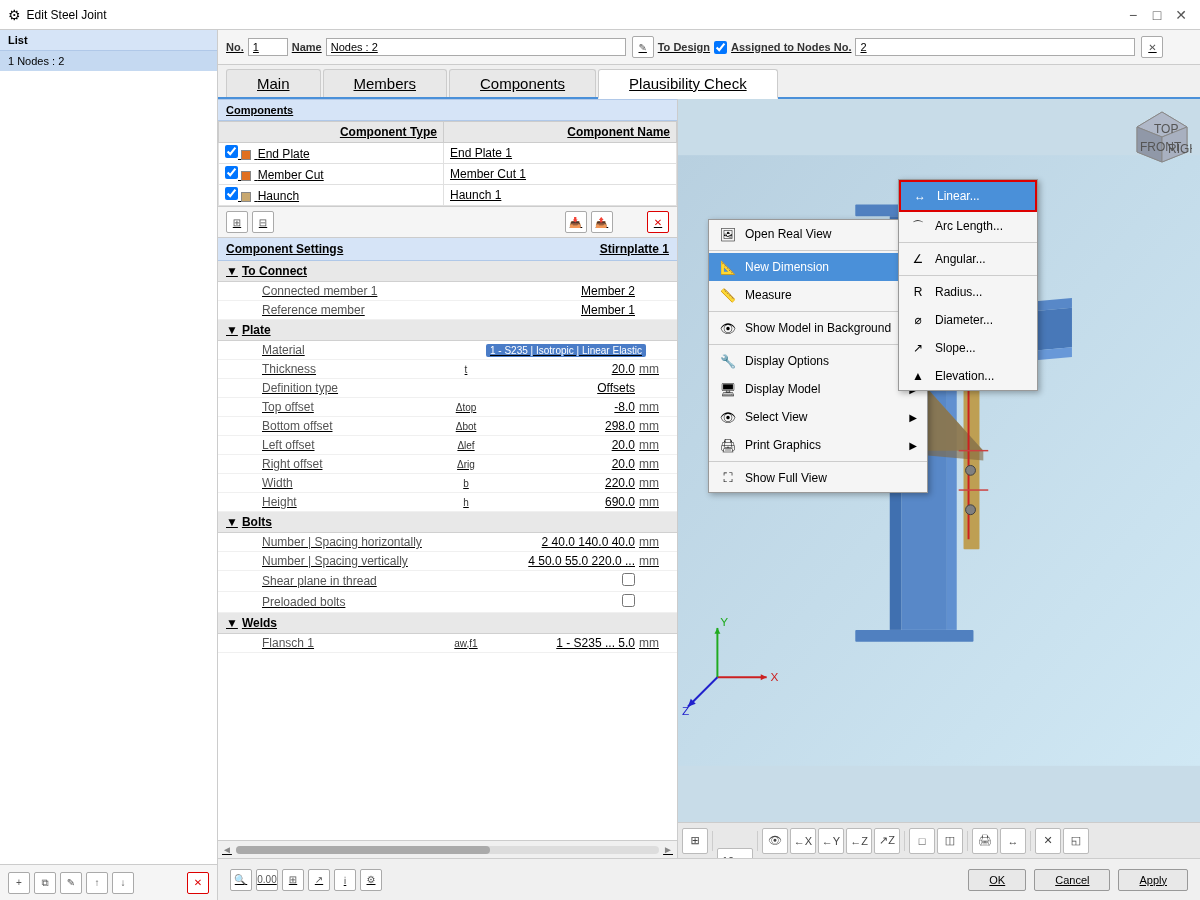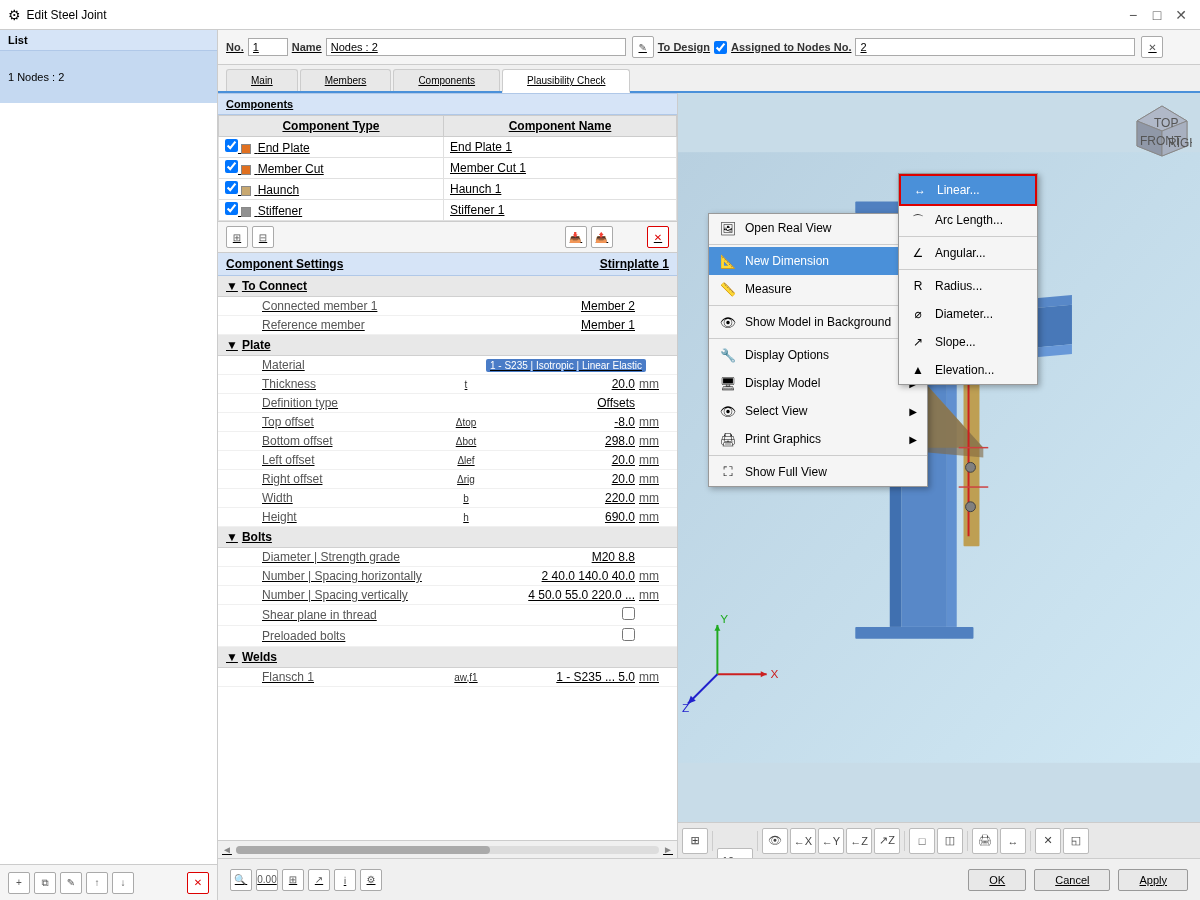--- a/index.html
+++ b/index.html
@@ -27,21 +27,21 @@
     .left-panel {
       width: 218px; display: flex; flex-direction: column; border-right: 1px solid #ccc;
       background: #fff;
     }
     .list-header {
       background: #d6e4f7; padding: 4px 8px; font-weight: bold; font-size: 11px;
       border-bottom: 1px solid #b0c8e8;
     }
     .list-items { flex: 1; background: #fff; }
     .list-item {
-      padding: 20px 8px; background: #c5d9f1; font-size: 11px; cursor: pointer;
+      padding: 4px 8px; background: #c5d9f1; font-size: 11px; cursor: pointer;
     }
     .bottom-toolbar {
       display: flex; align-items: center; justify-content: space-between;
       padding: 4px 8px; border-top: 1px solid #ccc; background: #f5f5f5;
       height: 36px;
     }
     .bottom-toolbar-icons { display: flex; gap: 4px; align-items: center; }
     .tb-icon {
       width: 22px; height: 22px; display: flex; align-items: center; justify-content: center;
       border: 1px solid #aaa; background: #fff; cursor: pointer; font-size: 10px; color: #555;
@@ -68,22 +68,22 @@
     .header-input.medium { width: 300px; }
     .header-input.large { width: 280px; }
     .checkbox-field { display: flex; align-items: center; gap: 4px; }
 
     
     .tabs {
       display: flex; border-bottom: 2px solid #4a90d9; background: #f0f0f0;
       padding: 4px 8px 0;
     }
     .tab {
-      padding: 5px 24px; cursor: pointer; border: 1px solid #ccc; border-bottom: none;
-      background: #e8e8e8; margin-right: 2px; border-radius: 3px 3px 0 0; font-size: 10px;
+      padding: 5px 30px; cursor: pointer; border: 1px solid #ccc; border-bottom: none;
+      background: #e8e8e8; margin-right: 2px; border-radius: 3px 3px 0 0; font-size: 15px;
     }
     .tab.active { background: #fff; border-bottom: 2px solid #fff; margin-bottom: -2px; }
 
     
     .content-split {
       display: flex; flex: 1; overflow: hidden;
     }
 
     
     .editor-panel {
@@ -93,21 +93,21 @@
 
     
     .section-header {
       background: #d6e4f7; padding: 4px 8px; font-weight: bold; font-size: 11px;
       border-bottom: 1px solid #b0c8e8; border-top: 1px solid #b0c8e8;
     }
     .components-table {
       width: 100%; border-collapse: collapse; font-size: 11px;
     }
     .components-table th {
-      background: #e8e8e8; border: 1px solid #ccc; padding: 3px 6px; text-align: center;
+      background: #e8e8e8; border: 1px solid #ccc; padding: 3px 6px; text-align: right;
       font-weight: bold;
     }
     .components-table td {
       border: 1px solid #e0e0e0; padding: 2px 6px;
     }
 
     
     .editor-toolbar {
       display: flex; align-items: center; justify-content: space-between;
       padding: 4px 8px; border-top: 1px solid #ccc; border-bottom: 1px solid #ccc;
@@ -322,30 +322,20 @@
               <tr>
     <td>
       <input type="checkbox" checked="" style="">
       <span style="display:inline-block;width:10px;height:10px;background:#c8a870;border:1px solid #888;margin-right:3px;vertical-align:middle;"></span>
       <span>Haunch</span>
     </td>
     <td>
       <span>Haunch 1</span>
     </td>
   </tr>
-              <tr>
-    <td>
-      <input type="checkbox" checked="" style="">
-      <span style="display:inline-block;width:10px;height:10px;background:#909090;border:1px solid #888;margin-right:3px;vertical-align:middle;"></span>
-      <span>Stiffener</span>
-    </td>
-    <td>
-      <span>Stiffener 1</span>
-    </td>
-  </tr>
             </tbody>
         </table>
 
         <div class="editor-toolbar">
           <div class="editor-toolbar-left">
             <button class="tb-icon">⊞</button>
             <button class="tb-icon">⊟</button>
           </div>
           <div class="editor-toolbar-right">
             <button class="tb-icon">📥</button>
@@ -433,26 +423,20 @@
                 <div class="tree-item sub-item">
         <span class="tree-item-label">Height</span>
         <span class="tree-item-sym">h</span>
         <span class="tree-item-value">690.0</span>
         <span class="tree-item-unit">mm</span>
       </div>
                 <div class="tree-group-header">
                   <span>▼</span> 
                   <span>Bolts</span>
                 </div>
-                <div class="tree-item sub-item">
-        <span class="tree-item-label">Diameter | Strength grade</span>
-        <span class="tree-item-sym"></span>
-        <span class="tree-item-value">M20    8.8</span>
-        <span class="tree-item-unit"></span>
-      </div>
                 <div class="tree-item sub-item">
         <span class="tree-item-label">Number | Spacing horizontally</span>
         <span class="tree-item-sym"></span>
         <span class="tree-item-value">2    40.0  140.0  40.0</span>
         <span class="tree-item-unit">mm</span>
       </div>
                 <div class="tree-item sub-item">
         <span class="tree-item-label">Number | Spacing vertically</span>
         <span class="tree-item-sym"></span>
         <span class="tree-item-value">4    50.0  55.0  220.0 ...</span>

